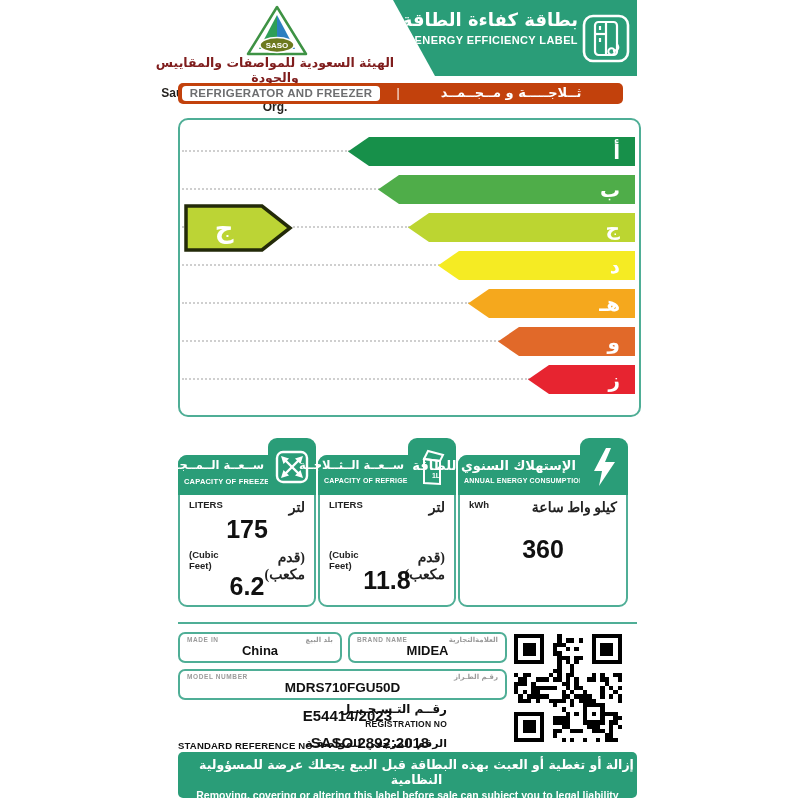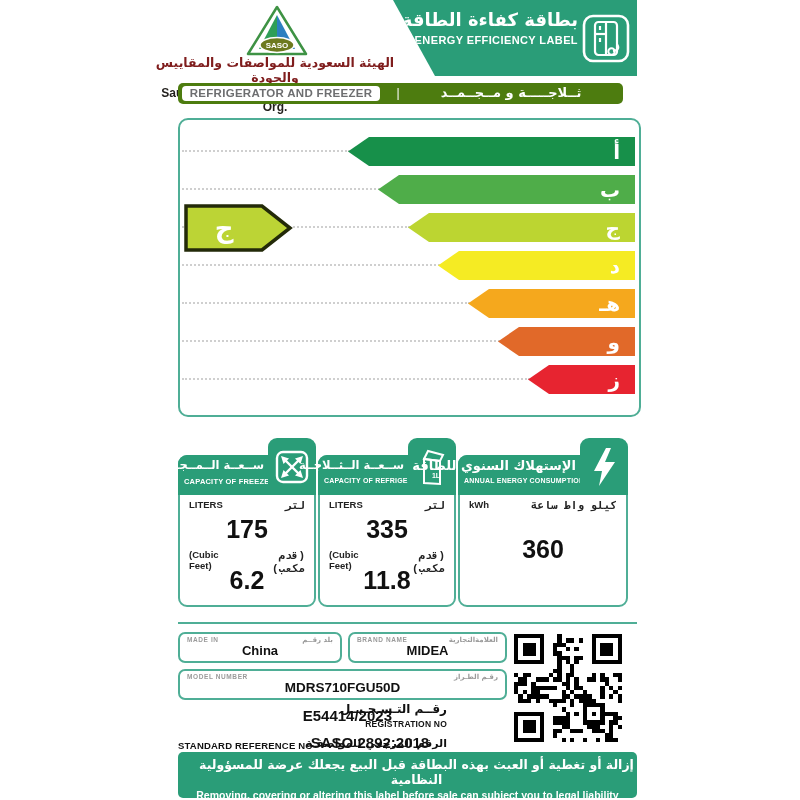--- a/index.html
+++ b/index.html
@@ -13,21 +13,21 @@
   .banner-text{right:59px;top:9px;text-align:right;color:#fff;}
   .banner-title-ar{font-size:18px;font-weight:bold;line-height:22px;font-family:"DejaVu Sans",sans-serif;}
   .banner-title-en{font-size:11px;font-weight:bold;letter-spacing:.4px;margin-top:3px;}
   .fridge-icon{right:7px;top:14px;}
   .org-block{left:150px;top:55px;width:250px;text-align:center;}
   .org-ar{font-size:12.5px;font-weight:bold;color:#7f1d1d;font-family:"DejaVu Sans",sans-serif;}
   .org-en{font-size:12px;font-weight:bold;color:#221f1c;margin-top:1px;}
   .saso-logo{left:242px;top:5px;}
 
   
-  .cat-bar{left:178px;top:83px;width:445px;height:21px;background:#4d7c0f;border-radius:5px;}
+  .cat-bar{left:178px;top:83px;width:445px;height:21px;background:#c2410c;border-radius:5px;}
   .cat-pill{position:absolute;left:4px;top:3px;width:198px;height:15px;background:#fff;border-radius:4px;
     text-align:center;line-height:15px;font-size:11.5px;font-weight:bold;color:#6D6E70;letter-spacing:.3px;}
   .cat-sep{position:absolute;left:214px;top:0;width:12px;height:21px;line-height:20px;color:#fff;font-size:12px;text-align:center;}
   .cat-ar{position:absolute;left:228px;top:0;width:210px;height:21px;line-height:20px;text-align:center;
     color:#fff;font-size:13px;font-weight:bold;font-family:"DejaVu Sans",sans-serif;}
 
   
   .scale-box{left:178px;top:118px;width:459px;height:295px;border:2px solid #4FAE96;border-radius:10px;background:#fff;}
   .scale-inner{position:absolute;inset:0;}
   .rating-row{position:absolute;left:0;width:455px;height:29px;}
@@ -43,21 +43,21 @@
   
   .info-box{position:absolute;top:455px;height:148px;background:#fff;border:2px solid #4FAE96;border-radius:9px;}
   .ib-header{position:absolute;top:-2px;left:-2px;right:-2px;height:40px;background:#2A9D78;border-radius:9px 9px 0 0;color:#fff;}
   .ib-tab{position:absolute;top:-19px;right:-2px;width:48px;height:57px;background:#2A9D78;border-radius:9px 9px 0 0;
     display:flex;align-items:center;justify-content:center;}
   .ib-title-ar{position:absolute;top:3px;left:6px;right:52px;text-align:center;font-size:11.5px;font-weight:bold;
     font-family:"DejaVu Sans",sans-serif;white-space:nowrap;}
   .ib-title-en{position:absolute;top:22px;left:6px;right:50px;font-size:7.5px;font-weight:bold;letter-spacing:.2px;white-space:nowrap;}
   .ib-row{position:absolute;left:0;right:0;display:flex;justify-content:space-between;padding:0 9px;box-sizing:border-box;
     font-size:9.5px;font-weight:bold;color:#222;}
-  .ib-row .ar{font-family:Liberation Mono, monospace;font-size:11px;}
+  .ib-row .ar{font-family:Liberation Serif, serif;font-size:14px;}
   .ib-value{position:absolute;left:0;right:0;text-align:center;font-size:25px;font-weight:bold;color:#111;line-height:34px;}
 
   
   .sep-line{left:178px;top:622px;width:459px;height:2px;background:#4FAE96;}
   .field-box{position:absolute;border:2px solid #4FAE96;border-radius:7px;background:#fff;box-sizing:border-box;}
   .f-label-en{position:absolute;left:7px;top:2px;font-size:6.5px;font-weight:bold;color:#9a9a9a;letter-spacing:.6px;}
   .f-label-ar{position:absolute;right:7px;top:2px;font-size:7px;font-weight:bold;color:#9a9a9a;font-family:"DejaVu Sans",sans-serif;}
   .f-value{position:absolute;left:0;right:0;top:9px;text-align:center;font-size:13px;font-weight:bold;color:#111;}
   .reg-value{right:348px;top:707px;font-size:15px;font-weight:bold;color:#111;text-align:right;}
   .reg-label-ar{right:293px;top:702px;font-size:12px;font-weight:bold;color:#111;font-family:"DejaVu Sans",sans-serif;}
@@ -184,40 +184,39 @@
     </div>
     <div class="ib-row" style="top:42px;">
       <span>LITERS</span>
       <span class="ar" dir="rtl">لتر</span>
     </div>
     <div class="ib-value" style="top:55px;">175</div>
     <div class="ib-row" style="top:92px;">
       <span>(Cubic Feet)</span>
       <span class="ar" dir="rtl">(قدم مكعب)</span>
     </div>
-    <div class="ib-value" style="top:106px;">6.2</div>
+    <div class="ib-value" style="top:112px;">6.2</div>
   </div>
 
   <div class="info-box" style="left:318px;width:134px;">
     <div class="ib-header">
       <div class="ib-title-ar" dir="rtl">ســعــة الــثــلاجــة</div>
       <div class="ib-title-en" style="font-size:7px;">CAPACITY OF REFRIGERATOR</div>
     </div>
     <div class="ib-tab">
       <svg width="30" height="40" viewBox="0 0 30 40">
         <polygon points="7,12 11,4 26,8 23,14" fill="none" stroke="#fff" stroke-width="2"></polygon>
         <polygon points="7,12 23,14 23,37 7,36" fill="none" stroke="#fff" stroke-width="2"></polygon>
         <text x="19" y="31" text-anchor="middle" font-size="7" font-weight="bold" fill="#fff" font-family="Liberation Sans, sans-serif">1L</text>
       </svg>
     </div>
     <div class="ib-row" style="top:42px;">
       <span>LITERS</span>
       <span class="ar" dir="rtl">لتر</span>
     </div>
-    <div class="ib-value" style="top:55px;">335</div>
     <div class="ib-row" style="top:92px;">
       <span>(Cubic Feet)</span>
       <span class="ar" dir="rtl">(قدم مكعب)</span>
     </div>
     <div class="ib-value" style="top:106px;">11.8</div>
   </div>
 
   <div class="info-box" style="left:458px;width:166px;">
     <div class="ib-header">
       <div class="ib-title-ar" style="font-size:13px;" dir="rtl">الإستهلاك السنوي للطاقة</div>
@@ -232,21 +231,21 @@
       <span>kWh</span>
       <span class="ar" dir="rtl">كيلو واط ساعة</span>
     </div>
     <div class="ib-value" style="top:75px;">360</div>
   </div>
 
   <div class="abs sep-line"></div>
 
   <div class="field-box" style="left:178px;top:632px;width:164px;height:31px;">
     <div class="f-label-en">MADE IN</div>
-    <div class="f-label-ar" dir="rtl">بلد رقــم</div>
+    <div class="f-label-ar" dir="rtl">بلد البيع</div>
     <div class="f-value">China</div>
   </div>
 
   <div class="field-box" style="left:348px;top:632px;width:159px;height:31px;">
     <div class="f-label-en">BRAND NAME</div>
     <div class="f-label-ar" dir="rtl">العلامةالتجارية</div>
     <div class="f-value">MIDEA</div>
   </div>
 
   <div class="field-box" style="left:178px;top:669px;width:329px;height:31px;">

